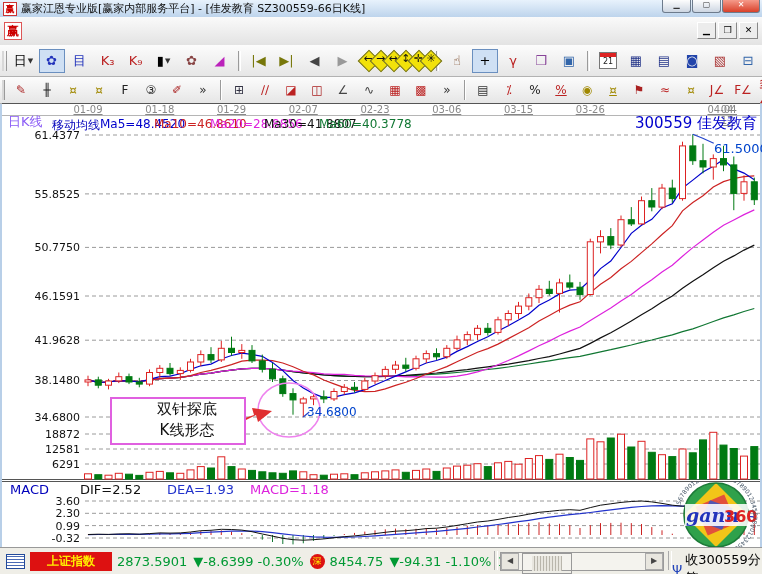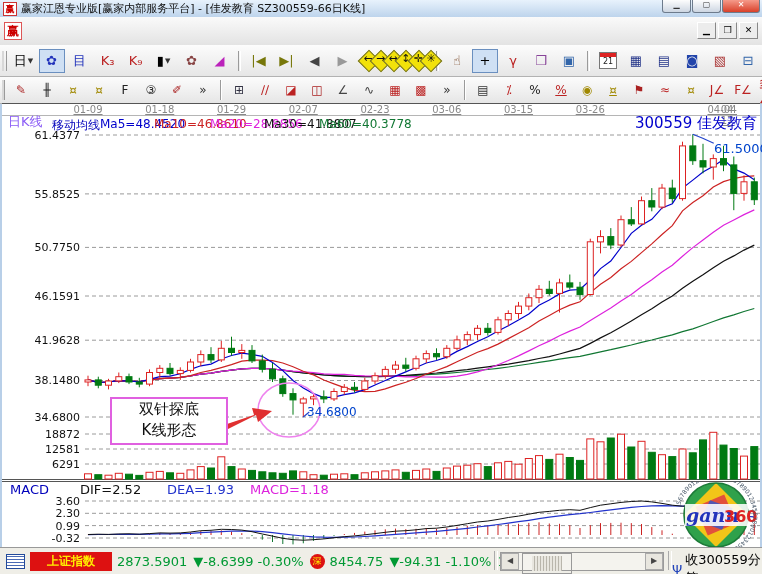--- a/index.html
+++ b/index.html
@@ -54,21 +54,21 @@
     background-image:radial-gradient(circle,#c9c9c9 0.6px,rgba(0,0,0,0) 0.7px);background-size:4px 4px;}
   #date-row{position:absolute;left:0;top:0;width:758px;height:11px;border-bottom:1px solid #b5b5b5;}
   .date-lab{position:absolute;top:0;transform:translateX(-50%);font-size:10px;color:#888;text-decoration:underline;}
   .pane-label{position:absolute;left:6px;top:9px;font-size:13px;color:#0000bb;}
   #legend{position:absolute;left:0;top:13px;height:14px;width:640px;font-size:12px;}
   #legend span{position:absolute;white-space:nowrap;}
   .stock-label{position:absolute;right:3px;top:10px;font-size:15px;color:#0000cc;}
   .ax-lab{position:absolute;width:76px;text-align:right;font-size:11px;color:#111;transform:translateY(-6px);}
   #svg-main{position:absolute;left:-2px;top:0;z-index:4;pointer-events:none;}
   #anno-box{position:absolute;left:108px;top:293px;width:114px;height:44px;background:#fff;
-    border:2px solid #e060e0;z-index:5;text-align:center;font-size:15px;color:#111;line-height:21px;}
+    border:2px solid #e060e0;z-index:5;text-align:center;font-size:15px;color:#111;line-height:21px;padding-left:18px;}
   #high-label{position:absolute;left:712px;top:37px;font-size:13px;color:#0044cc;z-index:6;}
   #low-label{position:absolute;left:305px;top:301px;font-size:12px;color:#0044cc;z-index:6;}
   #macd-row{position:absolute;left:0;top:378px;height:14px;font-size:13px;z-index:6;}
   #macd-row span{position:absolute;white-space:nowrap;}
   #svg-macd{position:absolute;left:-2px;top:377px;z-index:4;pointer-events:none;}
   #gann-logo{position:absolute;left:668px;top:377px;z-index:8;}
   
   #statusbar{position:absolute;left:0;top:547px;width:762px;height:27px;background:#efeee7;
     border-top:1px solid #999;display:flex;align-items:center;font-size:13px;z-index:10;}
   .grid-ico{width:17px;height:13px;margin:0 5px 0 6px;border:1px solid #234a9a;background:

